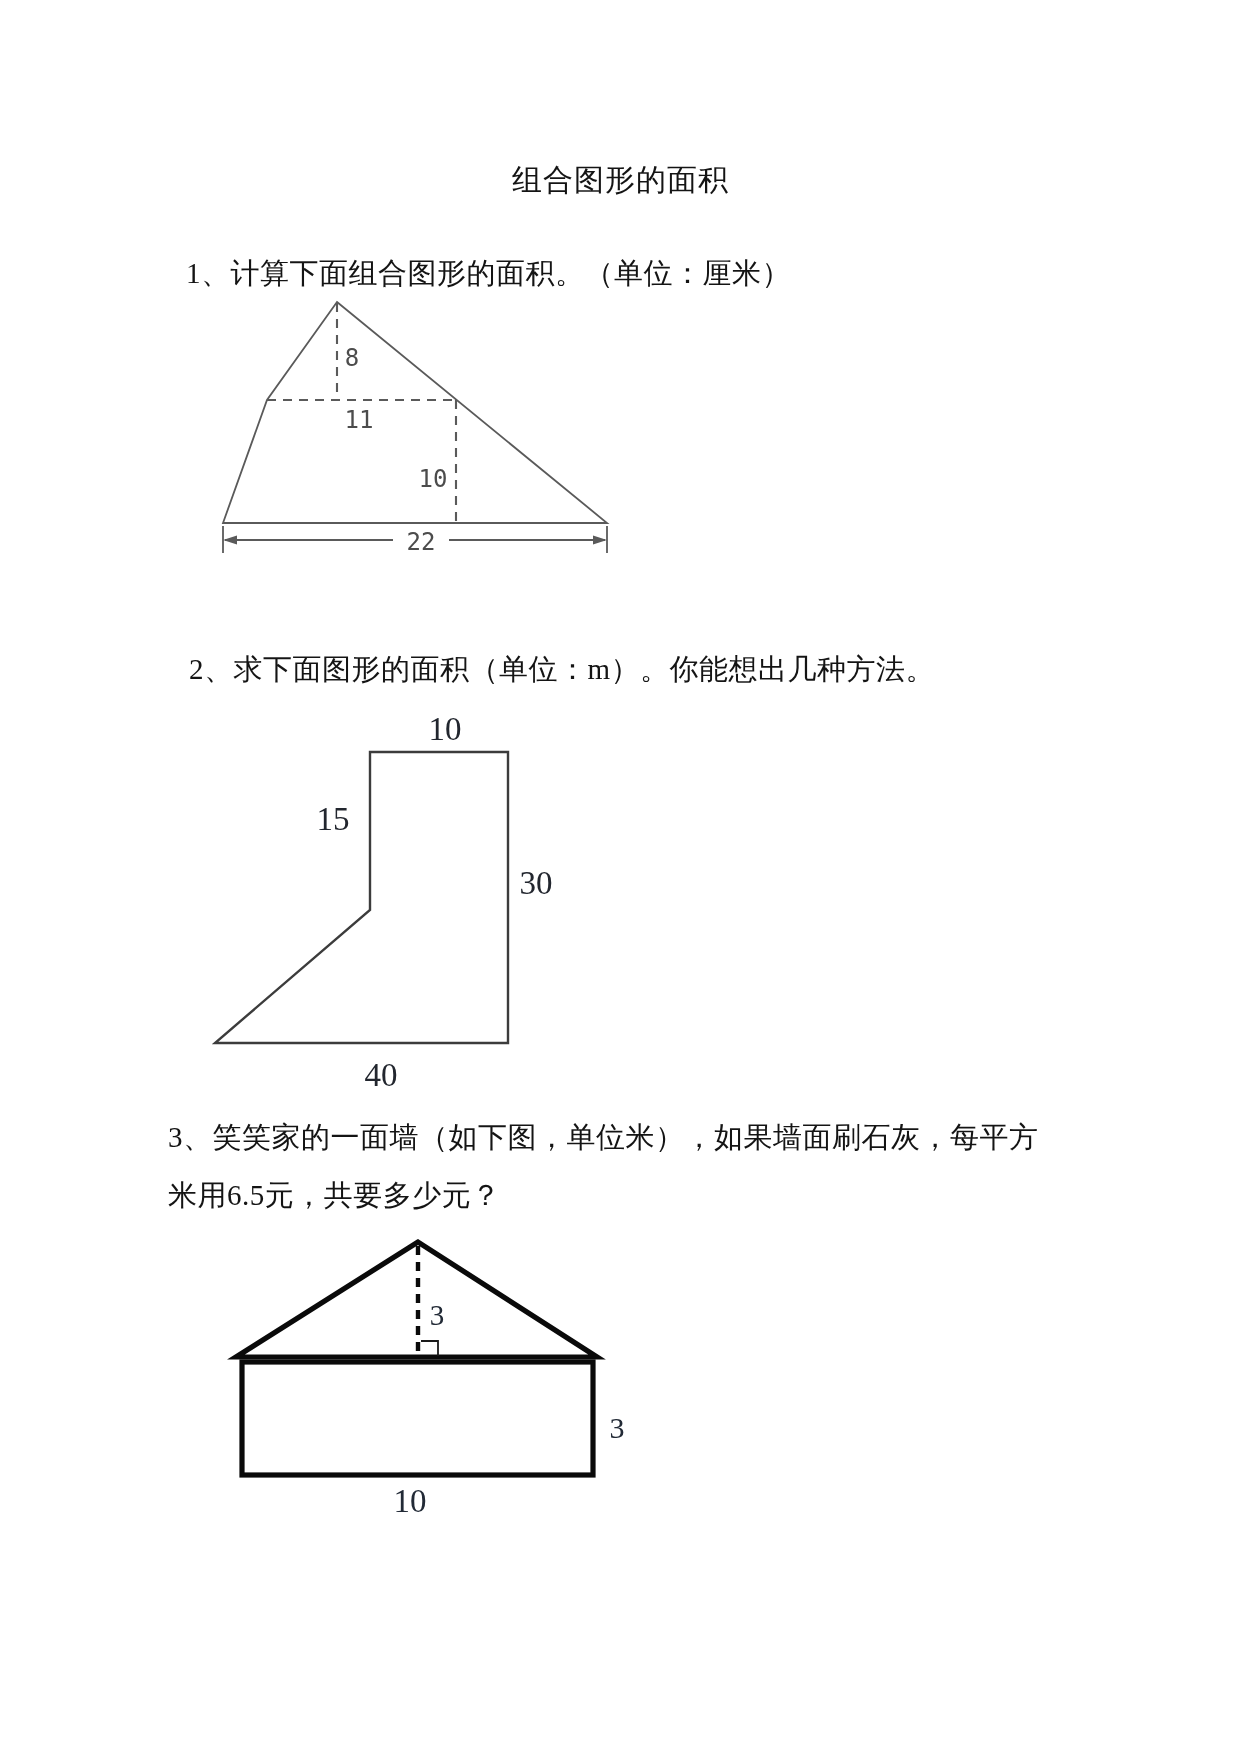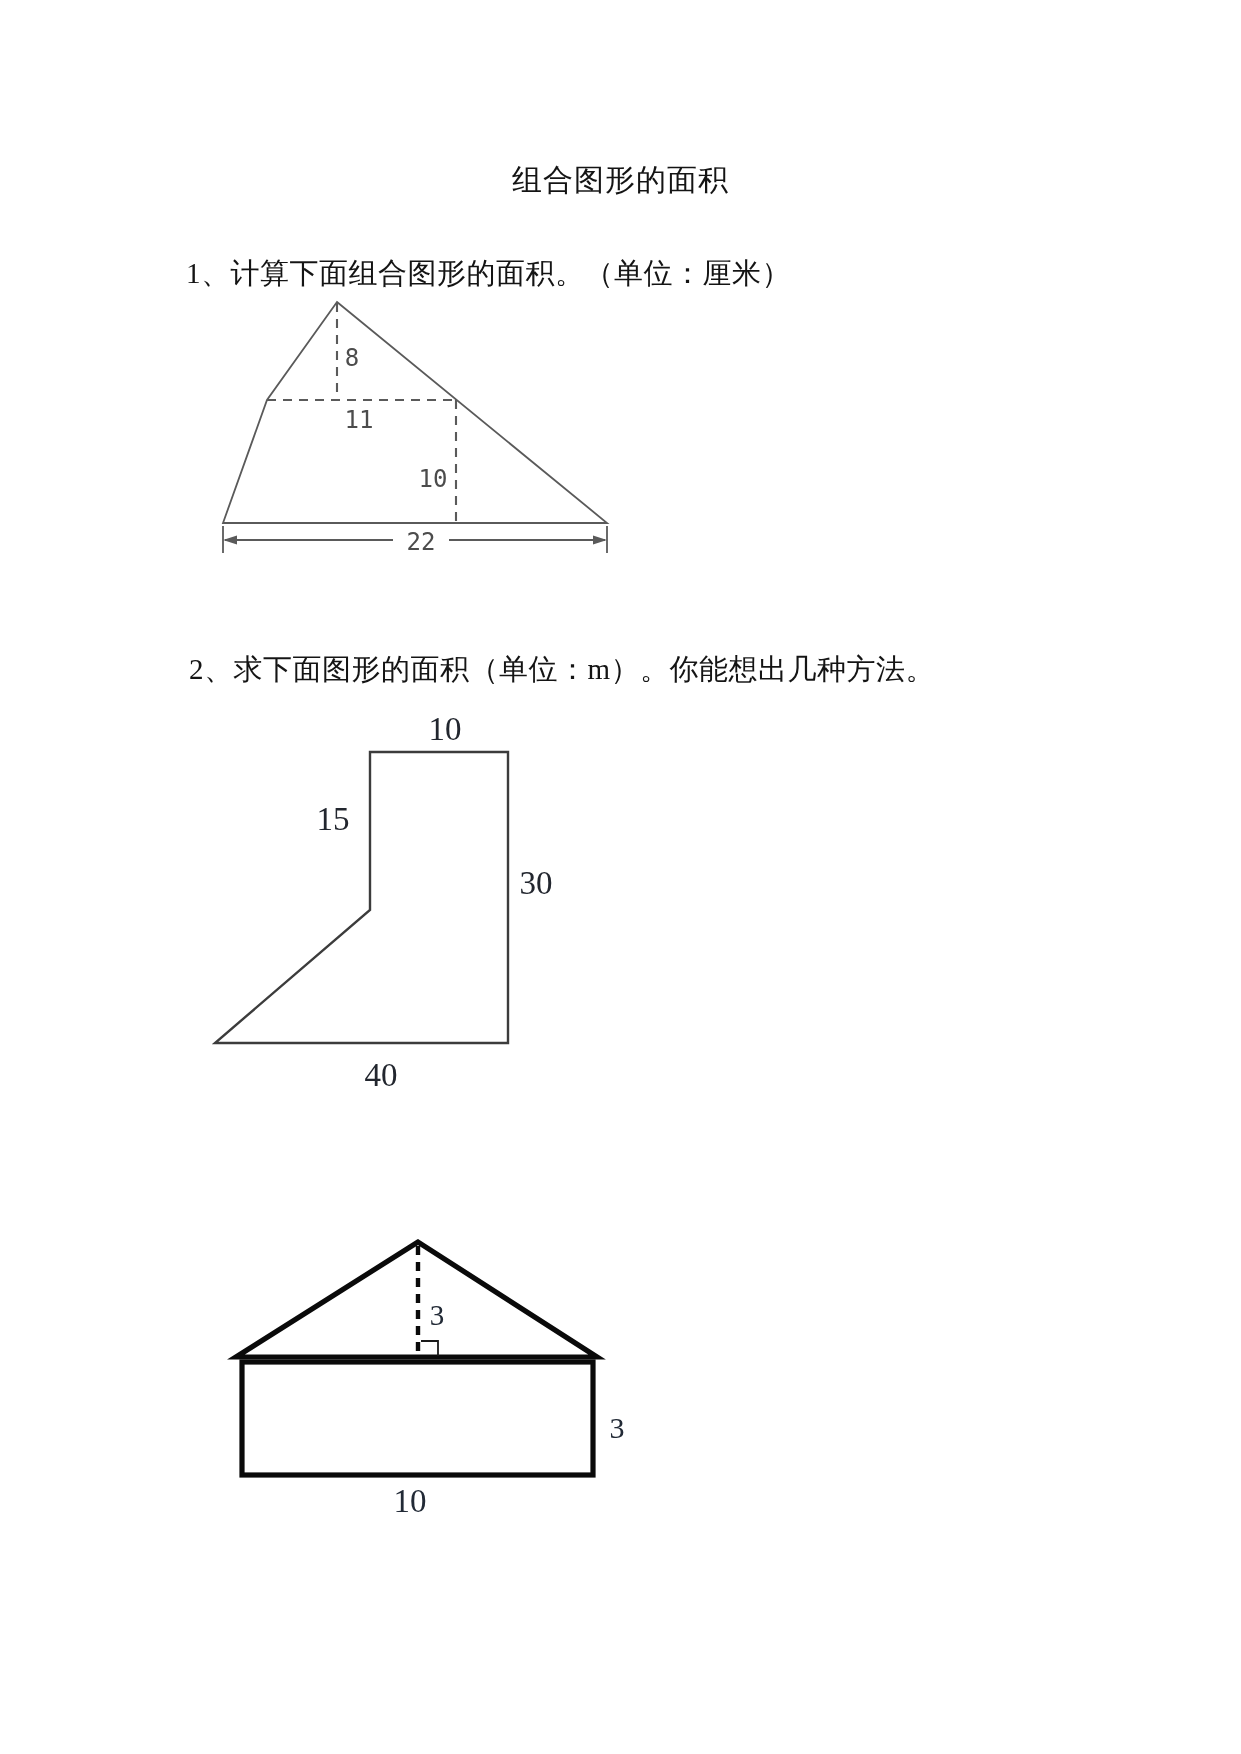--- a/index.html
+++ b/index.html
@@ -102,20 +102,22 @@
   <div class="question q2-text">2、求下面图形的面积（单位：m）。你能想出几种方法。</div>
 
   <svg class="fig fig2" width="360" height="390" viewBox="200 700 360 390" xmlns="http://www.w3.org/2000/svg">
     <polygon class="f2-line" points="370,752 508,752 508,1043 215,1043 370,910"></polygon>
     <text class="f2-label" x="445" y="740" text-anchor="middle">10</text>
     <text class="f2-label" x="333" y="830" text-anchor="middle">15</text>
     <text class="f2-label" x="536" y="894" text-anchor="middle">30</text>
     <text class="f2-label" x="381" y="1086" text-anchor="middle">40</text>
   </svg>
 
+  <div class="question q3-line1">3、笑笑家的一面墙（如下图，单位米），如果墙面刷石灰，每平方</div>
+  <div class="question q3-line2">米用6.5元，共要多少元？</div>
 
   <svg class="fig fig3" width="440" height="295" viewBox="200 1230 440 295" xmlns="http://www.w3.org/2000/svg">
     <polygon class="f3-thick" points="418,1242 236,1357 597,1357"></polygon>
     <rect class="f3-thick" x="242" y="1362" width="351" height="113"></rect>
     <line class="f3-dash" x1="418" y1="1246" x2="418" y2="1354"></line>
     <polyline class="f3-thin" points="421,1341 438,1341 438,1356"></polyline>
     <text class="f3-label" x="437" y="1325" text-anchor="middle" font-size="29">3</text>
     <text class="f3-label" x="617" y="1438" text-anchor="middle" font-size="30">3</text>
     <text class="f3-label" x="410" y="1512" text-anchor="middle" font-size="33">10</text>
   </svg>

